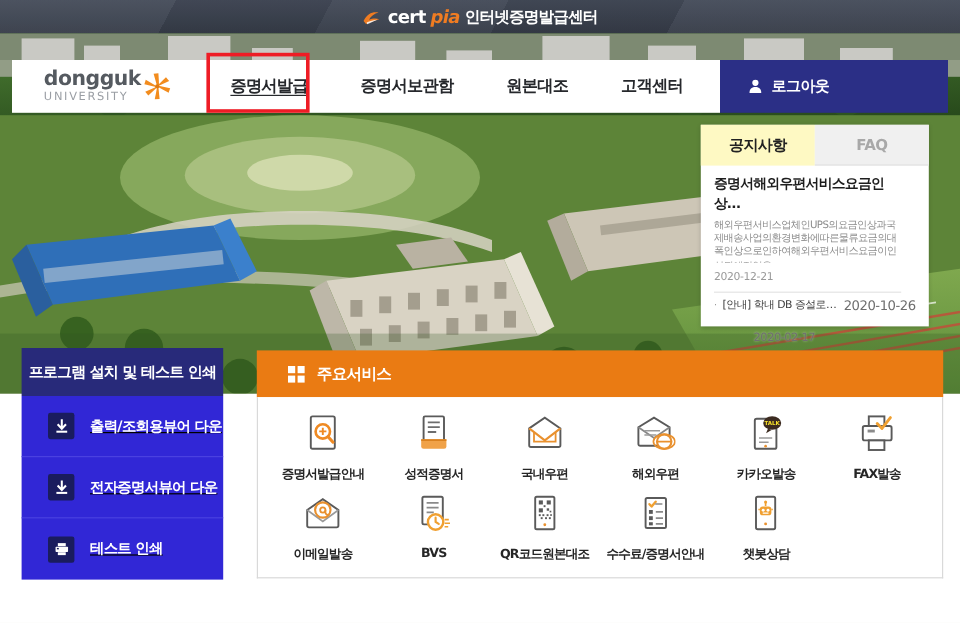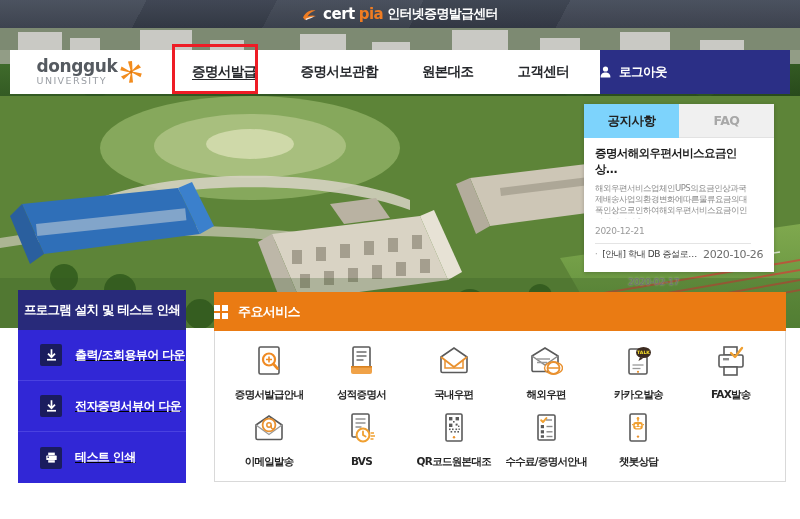--- a/index.html
+++ b/index.html
@@ -17,21 +17,21 @@
     position: absolute; left: 0; top: 0; width: 800px; height: 28px;
     background: #3c4250;
     background-image:
       linear-gradient(118deg, rgba(255,255,255,.045) 0 18%, rgba(0,0,0,.05) 18% 34%, rgba(255,255,255,.03) 34% 52%, rgba(0,0,0,.06) 52% 70%, rgba(255,255,255,.04) 70% 100%),
       linear-gradient(180deg, #444b59 0%, #353b47 100%);
     display: flex; align-items: center; justify-content: center; gap: 4px;
   }
   .brand { display: flex; align-items: center; gap: 4px; }
   .brand-swoosh { width: 17px; height: 13px; display:block; }
   .brand-cert { color: #ffffff; font-size: 15px; font-weight: bold; letter-spacing: -.5px; }
-  .brand-pia  { color: #ef7c22; font-size: 15px; font-weight: bold; letter-spacing: -.5px; }
+  .brand-pia  { color: #ef7c22; font-size: 15px; font-weight: bold; font-style: italic; letter-spacing: -.5px; }
   .brand-sub {
     color: #ffffff; font-size: 13px; font-weight: bold; letter-spacing: -.7px;
   }
 
   
   .hero {
     position: absolute; left: 0; top: 28px; width: 800px; height: 300px;
     overflow: hidden;
     background: #5d7f3c;
   }
@@ -52,42 +52,42 @@
   .logo-mark { width: 24px; height: 24px; display: block; }
 
   .navitem {
     font-size: 13.5px; color: #26282c; letter-spacing: -.6px; font-weight: bold;
     padding: 0 22px; cursor: pointer; white-space: nowrap;
   }
   .navitem.active { text-decoration: underline; text-underline-offset: 3px; }
 
   .loginbtn {
     width: 190px; background: #2b2f86; display: flex; align-items: center;
-    gap: 8px; cursor: pointer;
+    gap: 8px; padding-left: 24px; cursor: pointer;
   }
   .loginbtn .label { color:#fff; font-size: 12.5px; font-weight: bold; letter-spacing: -.5px; }
   .person-ico { width: 11px; height: 12px; display:block; }
 
   
   .redbox {
     position: absolute; left: 172px; top: 44px; width: 86px; height: 50px;
     border: 3px solid #ee1c25; pointer-events: none;
   }
 
   
   .notice {
     position: absolute; left: 584px; top: 104px; width: 190px; height: 168px;
     background: #ffffff; box-shadow: 0 1px 4px rgba(0,0,0,.22);
   }
   .ntabs { display: flex; height: 34px; }
   .ntab {
     flex: 1; display: flex; align-items: center; justify-content: center;
     font-size: 12.5px; letter-spacing: -.5px; cursor: pointer;
   }
-  .ntab.active { background: #7dd3fc; color: #222; font-weight: bold; }
+  .ntab.active { background: #fef9c3; color: #222; font-weight: bold; }
   .ntab.inactive { background: #f0f0f0; color: #a8a8a8; font-weight: bold; border-bottom: 1px solid #e2e2e2; }
   .nbody { padding: 8px 23px 0 11px; }
   .ntitle {
     font-size: 11.5px; font-weight: bold; color: #1d1d1d; letter-spacing: -.6px;
     line-height: 1.35; max-height: 32px; overflow: hidden;
   }
   .ndesc {
     margin-top: 6px; font-size: 8.5px; color: #8b8b8b; letter-spacing: -.5px;
     line-height: 1.32; max-height: 36px; overflow: hidden;
   }
@@ -129,21 +129,21 @@
     width: 22px; height: 22px; background: #1a1c5e; border-radius: 2px;
     display: flex; align-items: center; justify-content: center; flex: 0 0 auto;
   }
   .sb-ico svg { display:block; }
   .sb-label { color: #fff; font-size: 12px; font-weight: bold; letter-spacing: -.6px; }
 
   
   .services { position: absolute; left: 214px; top: 292px; width: 572px; }
   .sv-head {
     height: 39px; background: #ea7b13; display: flex; align-items: center;
-    gap: 10px; 
+    gap: 10px; padding-left: 26px;
   }
   .sv-head .label { color: #fff; font-size: 13px; font-weight: bold; letter-spacing: -.6px; }
   .grid-ico { width: 14px; height: 14px; display: block; }
   .sv-body {
     background: #fff; border: 1px solid #d9d9d9; border-top: none;
     padding: 14px 8px 12px 8px;
     display: grid; grid-template-columns: repeat(6, 1fr); row-gap: 10px;
   }
   .sv-cell {
     display: flex; flex-direction: column; align-items: center; gap: 7px; cursor: pointer;

